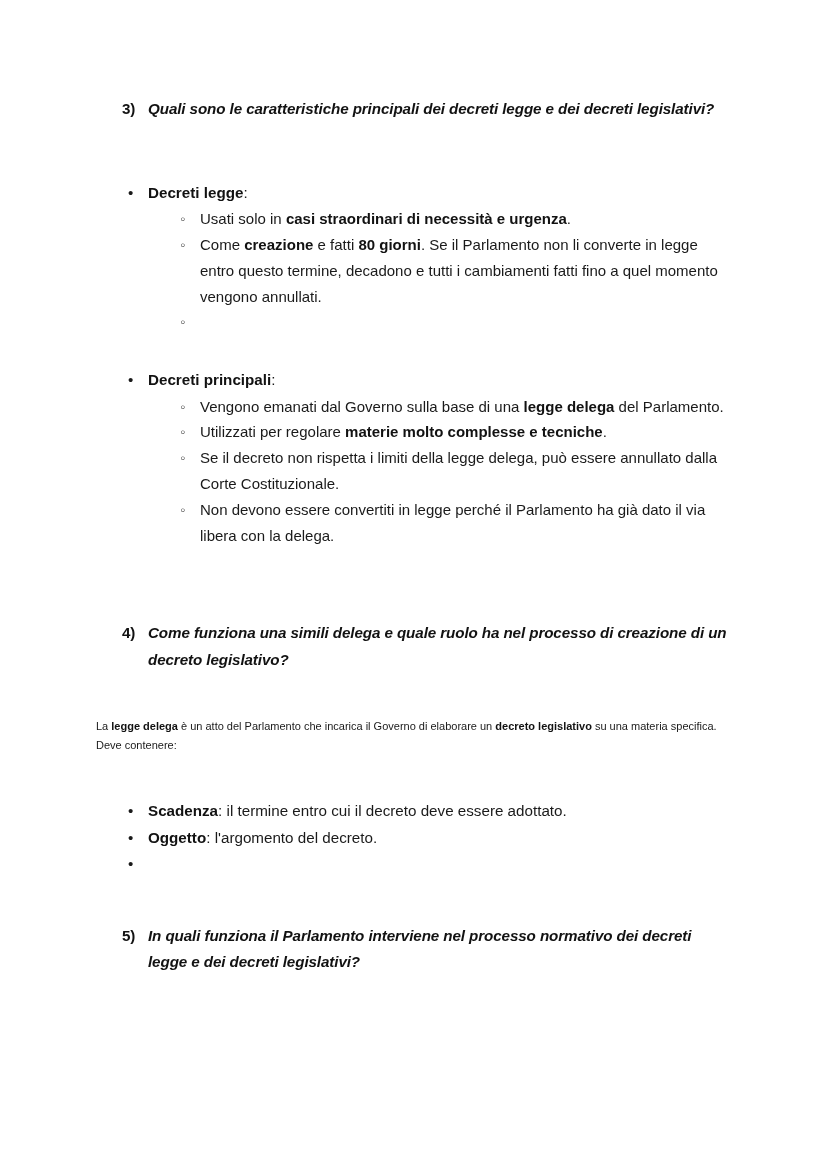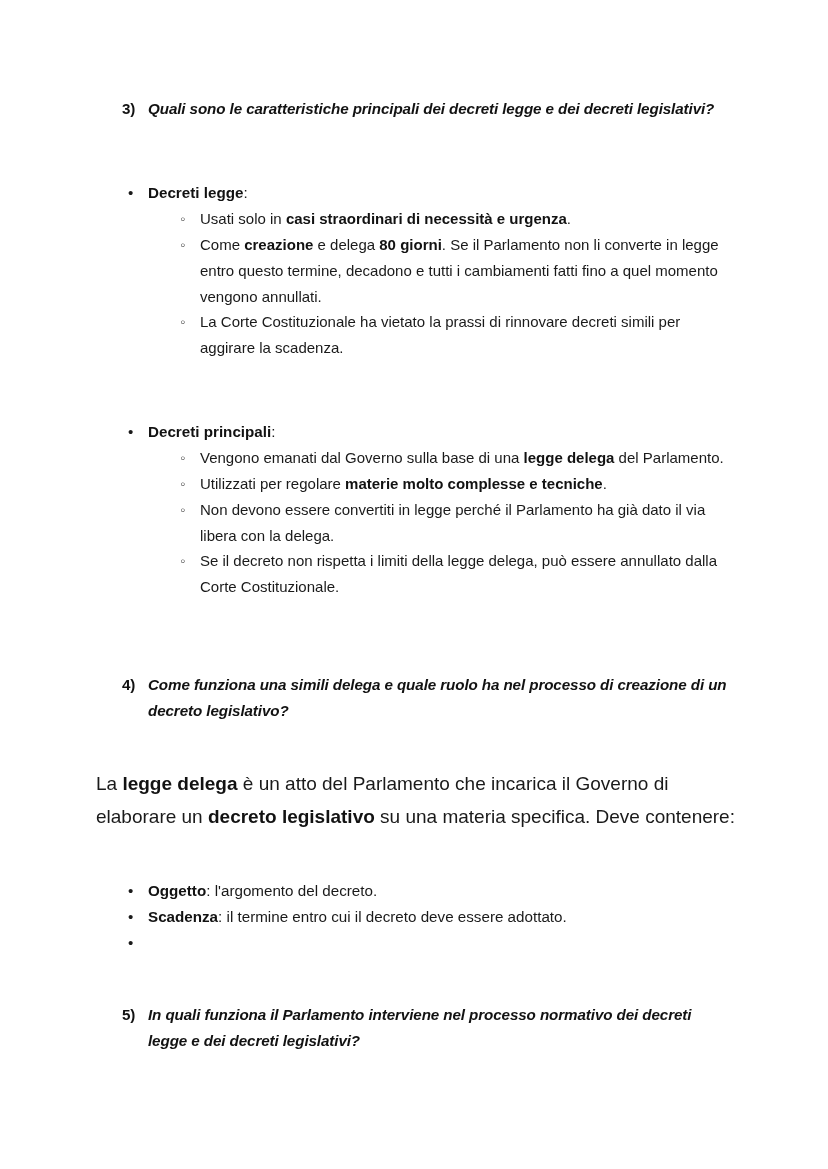--- a/index.html
+++ b/index.html
@@ -99,21 +99,21 @@
     top: 0;
     font-size: 15.2px;
     line-height: 1.72;
     color: #555;
   }
   .sub-item > .marker::before {
     content: "\25E6";
   }
 
   .para {
-    font-size: 19px;
+    font-size: 11px;
     line-height: 1.72;
     color: #1a1a1a;
   }
 
   b, strong { font-weight: bold; color: #121212; }
 
   
   .gap-lg { height: 58px; }
   .gap-md { height: 44px; }
   .gap-xl { height: 72px; }
@@ -135,25 +135,24 @@
       <li class="bullet-item">
         <span class="marker"></span>
         <b>Decreti legge</b><span>:</span>
         <ul class="sub-list">
           <li class="sub-item">
             <span class="marker"></span>
             <span><span>Usati solo in </span><b>casi straordinari di necessità e urgenza</b><span>.</span></span>
           </li>
           <li class="sub-item">
             <span class="marker"></span>
-            <span><span>Come </span><b>creazione</b><span> e delega </span><b>80 giorni</b><span>. Se il Parlamento non li converte in legge entro questo termine, decadono e tutti i cambiamenti fatti fino a quel momento vengono annullati.</span></span>
-          </li>
-          <li class="sub-item">
-            <span class="marker"></span>
-            <span><span>La Corte Costituzionale ha vietato la prassi di rinnovare decreti simili per aggirare la scadenza.</span></span>
+            <span><span>Come </span><b>creazione</b><span> e fatti </span><b>80 giorni</b><span>. Se il Parlamento non li converte in legge entro questo termine, decadono e tutti i cambiamenti fatti fino a quel momento vengono annullati.</span></span>
+          </li>
+          <li class="sub-item">
+            <span class="marker"></span>
           </li>
         </ul>
       </li>
     </ul>
 
     <div class="gap-lg"></div>
 
     <ul class="bullet-list">
       <li class="bullet-item">
         <span class="marker"></span>
@@ -162,25 +161,25 @@
           <li class="sub-item">
             <span class="marker"></span>
             <span><span>Vengono emanati dal Governo sulla base di una </span><b>legge delega</b><span> del Parlamento.</span></span>
           </li>
           <li class="sub-item">
             <span class="marker"></span>
             <span><span>Utilizzati per regolare </span><b>materie molto complesse e tecniche</b><span>.</span></span>
           </li>
           <li class="sub-item">
             <span class="marker"></span>
+            <span><span>Se il decreto non rispetta i limiti della legge delega, può essere annullato dalla Corte Costituzionale.</span></span>
+          </li>
+          <li class="sub-item">
+            <span class="marker"></span>
             <span><span>Non devono essere convertiti in legge perché il Parlamento ha già dato il via libera con la delega.</span></span>
-          </li>
-          <li class="sub-item">
-            <span class="marker"></span>
-            <span><span>Se il decreto non rispetta i limiti della legge delega, può essere annullato dalla Corte Costituzionale.</span></span>
           </li>
         </ul>
       </li>
     </ul>
 
     <div class="gap-xl"></div>
 
     <div class="question">
       <span class="num">4)</span>
       <span class="qtext">Come funziona una simili delega e quale ruolo ha nel processo di creazione di un decreto legislativo?</span>
@@ -188,25 +187,25 @@
 
     <div class="gap-md"></div>
 
     <div class="para"><span>La </span><b>legge delega</b><span> è un atto del Parlamento che incarica il Governo di elaborare un </span><b>decreto legislativo</b><span> su una materia specifica. Deve contenere:</span></div>
 
     <div class="gap-md"></div>
 
     <ul class="bullet-list">
       <li class="bullet-item">
         <span class="marker"></span>
+        <span><b>Scadenza</b><span>: il termine entro cui il decreto deve essere adottato.</span></span>
+      </li>
+      <li class="bullet-item">
+        <span class="marker"></span>
         <span><b>Oggetto</b><span>: l'argomento del decreto.</span></span>
-      </li>
-      <li class="bullet-item">
-        <span class="marker"></span>
-        <span><b>Scadenza</b><span>: il termine entro cui il decreto deve essere adottato.</span></span>
       </li>
       <li class="bullet-item">
         <span class="marker"></span>
       </li>
     </ul>
 
     <div class="gap-xl"></div>
 
     <div class="question">
       <span class="num">5)</span>

